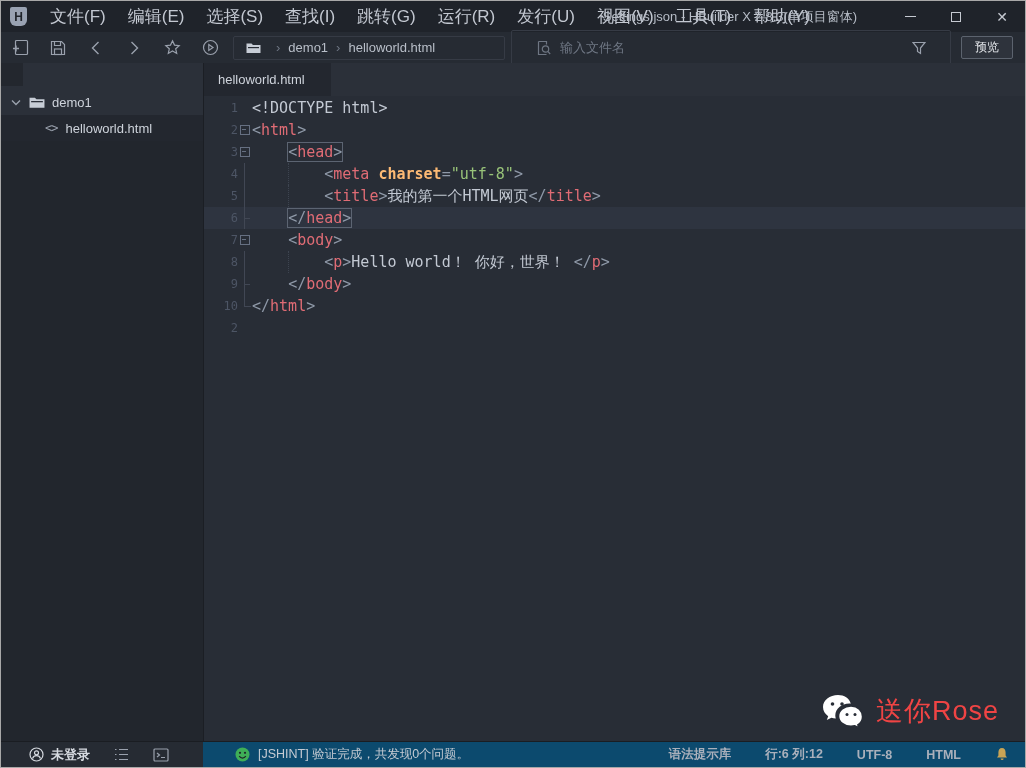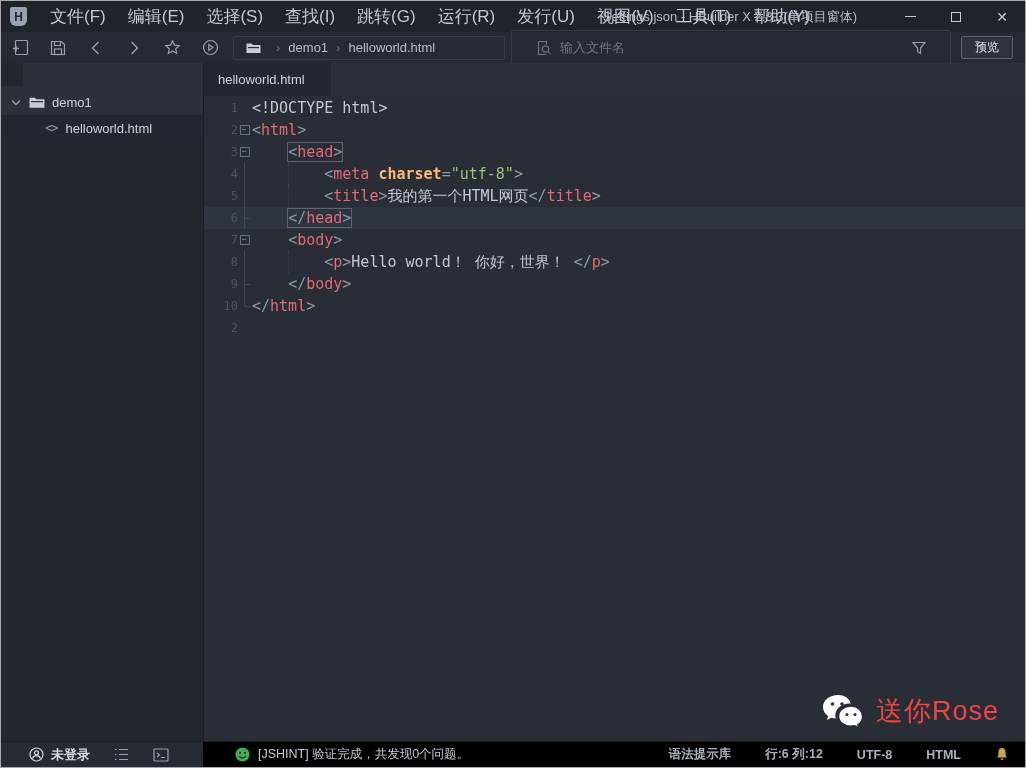--- a/index.html
+++ b/index.html
@@ -64,21 +64,21 @@
   .fold.corner::before{content:"";position:absolute;left:6px;top:0;height:11px;width:6px;border-left:1px solid #414754;border-bottom:1px solid #414754;}
   .codetext{color:#b9c0cb;}
   .guide{position:absolute;top:0;bottom:0;width:0;border-left:1px dotted #3d4450;}
   .pu{color:#8f99a8;} .tag{color:#e06c75;} .attr{color:#fdba74;font-weight:bold;} .str{color:#98c379;} .pln{color:#c3c9d3;}
   .tbox{outline:1px solid #5c6472;}
 
   .watermark{position:absolute;right:26px;bottom:8px;display:flex;align-items:flex-start;color:#ef4444;}
   .watermark .wm-text{font-size:27px;margin-left:10px;letter-spacing:1px;}
 
   
-  .statusbar{height:26px;flex:0 0 26px;background:#000000;border-top:1px solid #1a1d22;display:flex;align-items:center;font-size:12.5px;color:#aab0bb;position:relative;}
+  .statusbar{height:26px;flex:0 0 26px;background:#0c4a6e;border-top:1px solid #1a1d22;display:flex;align-items:center;font-size:12.5px;color:#aab0bb;position:relative;}
   .status-left-block{position:absolute;left:0;top:0;bottom:0;width:202px;background:#262b33;}
   .sb-item{display:flex;align-items:center;position:relative;z-index:1;}
   .sb-login{margin-left:28px;color:#d6dae0;font-weight:bold;font-size:13px;}
   .sb-login svg{margin-right:7px;}
   .sb-ic{margin-left:24px;color:#9aa1ad;display:flex;align-items:center;}
   .sb-lint{margin-left:66px;color:#c6cbd3;}
   .sb-lint svg{margin-right:8px;}
   .sb-right{margin-left:auto;display:flex;align-items:center;z-index:1;font-weight:bold;}
   .sb-rt{margin-right:34px;white-space:nowrap;}
   .sb-bell{margin-right:16px;display:flex;align-items:center;color:#c9a455;}

